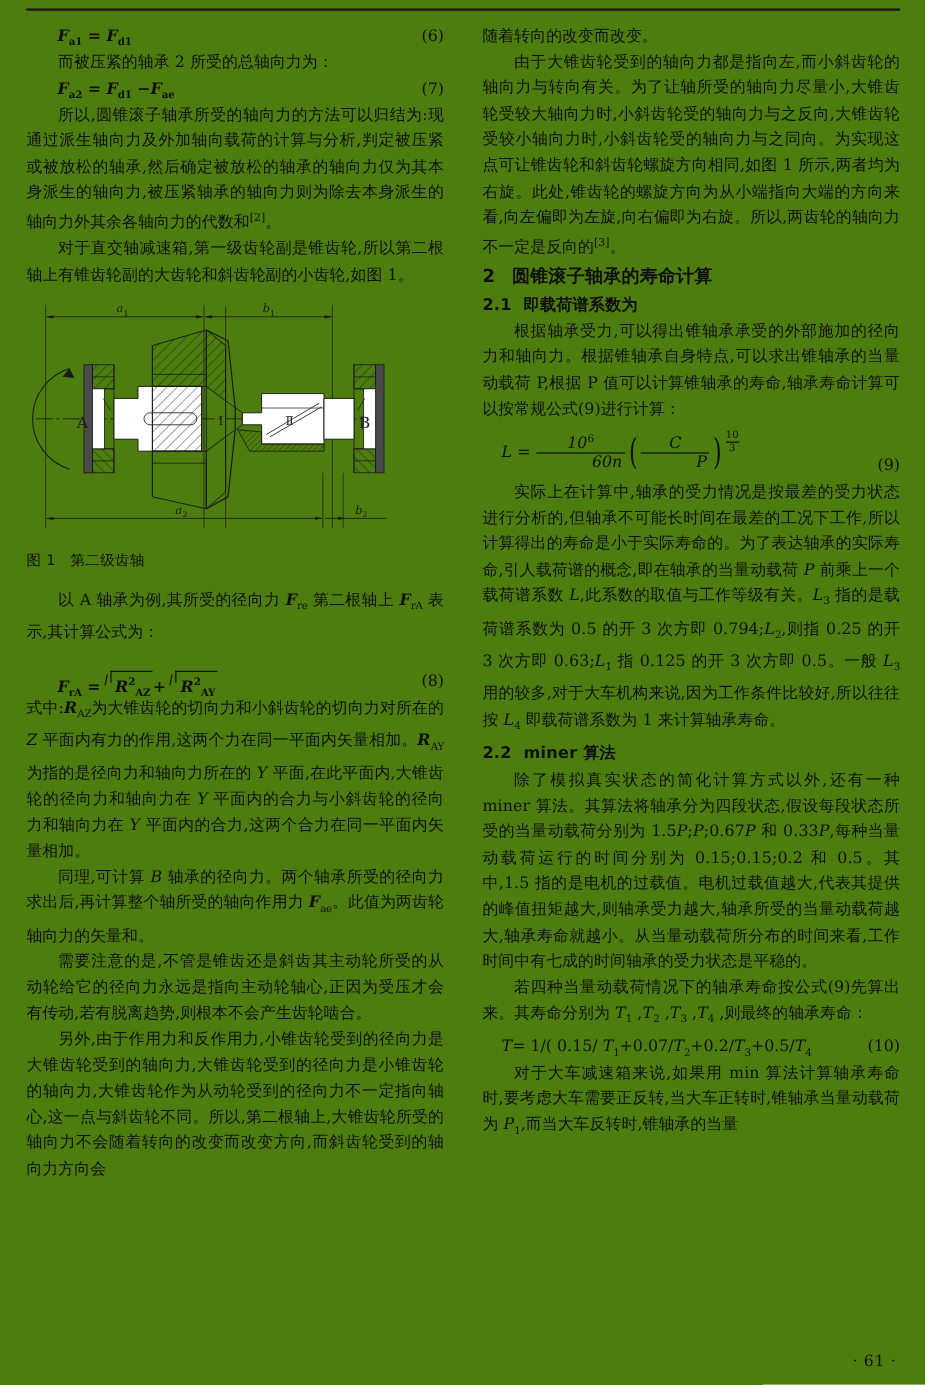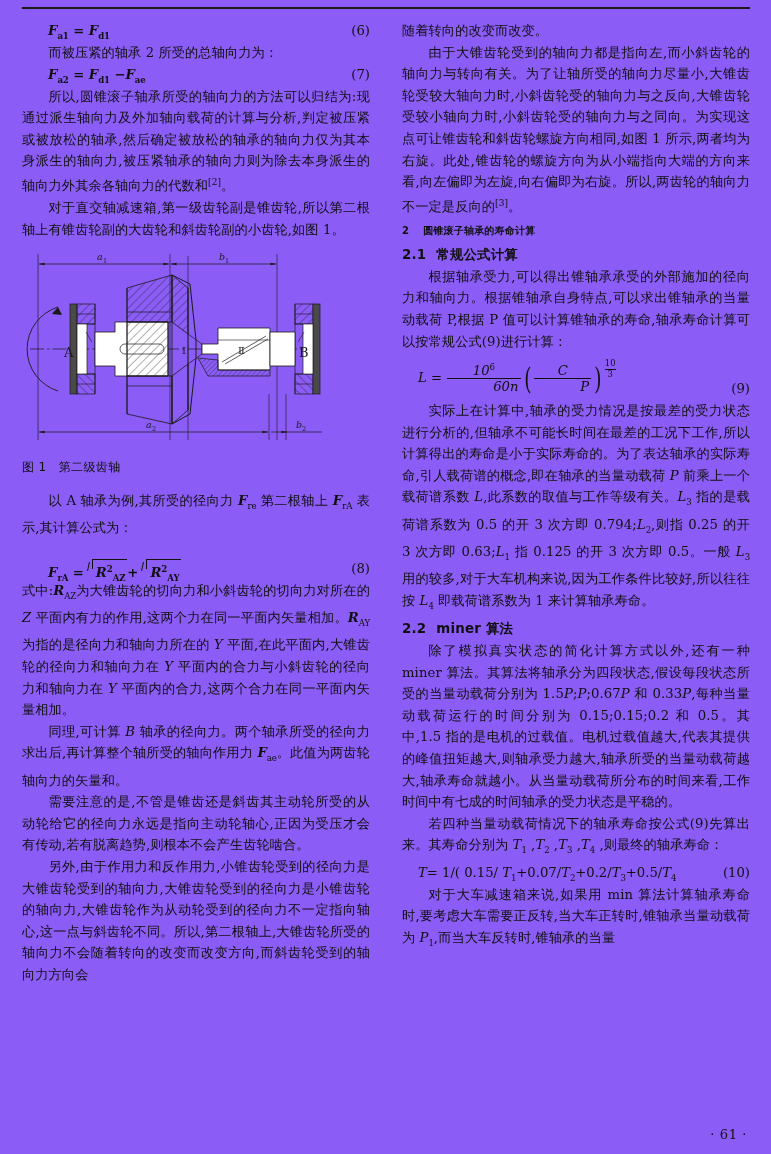--- a/index.html
+++ b/index.html
@@ -9,21 +9,21 @@
   }
   body {
     font-family: "DejaVu Serif", "Liberation Serif", serif;
     color: #101010;
   }
   #page {
     position: relative;
     width: 771px;
     height: 1154px;
     overflow: hidden;
-    background: #8b5cf6;
+    background: #4d7c0f;
   }
   .rule-top {
     position: absolute;
     left: 22px;
     top: 7px;
     width: 728px;
     height: 2px;
     background: #1a1a1a;
   }
   .col {
@@ -339,26 +339,26 @@
 
     <p class="body-text indent">另外,由于作用力和反作用力,小锥齿轮受到的径向力是大锥齿轮受到的轴向力,大锥齿轮受到的径向力是小锥齿轮的轴向力,大锥齿轮作为从动轮受到的径向力不一定指向轴心,这一点与斜齿轮不同。所以,第二根轴上,大锥齿轮所受的轴向力不会随着转向的改变而改变方向,而斜齿轮受到的轴向力方向会</p>
   </div>
 
   <div class="col col-right">
 
     <p class="body-text">随着转向的改变而改变。</p>
 
     <p class="body-text indent"><span>由于大锥齿轮受到的轴向力都是指向左,而小斜齿轮的轴向力与转向有关。为了让轴所受的轴向力尽量小,大锥齿轮受较大轴向力时,小斜齿轮受的轴向力与之反向,大锥齿轮受较小轴向力时,小斜齿轮受的轴向力与之同向。为实现这点可让锥齿轮和斜齿轮螺旋方向相同,如图 1 所示,两者均为右旋。此处,锥齿轮的螺旋方向为从小端指向大端的方向来看,向左偏即为左旋,向右偏即为右旋。所以,两齿轮的轴向力不一定是反向的</span><span class="sup">[3]</span><span>。</span></p>
 
-    <div class="head" style="font-size:10px;line-height:25px;">
+    <div class="head" style="font-size:15px;line-height:25px;">
       <span class="num" style="margin-right:14px;">2</span><span>圆锥滚子轴承的寿命计算</span>
     </div>
 
     <div class="head">
-      <span class="num">2.1</span><span>常规公式计算</span>
+      <span class="num">2.1</span><span>即载荷谱系数为</span>
     </div>
 
     <p class="body-text indent">根据轴承受力,可以得出锥轴承承受的外部施加的径向力和轴向力。根据锥轴承自身特点,可以求出锥轴承的当量动载荷 P,根据 P 值可以计算锥轴承的寿命,轴承寿命计算可以按常规公式(9)进行计算：</p>
 
     <div class="formula-line tall" style="margin-top:4px;">
       <span class="eqbody lightweight" style="left:16px;top:0;">
         <i>L</i> <span style="font-style:normal">=</span>
         <span class="frac">
           <span class="nu">10<span class="supidx">6</span></span>
           <span class="de">60<i>n</i></span>

